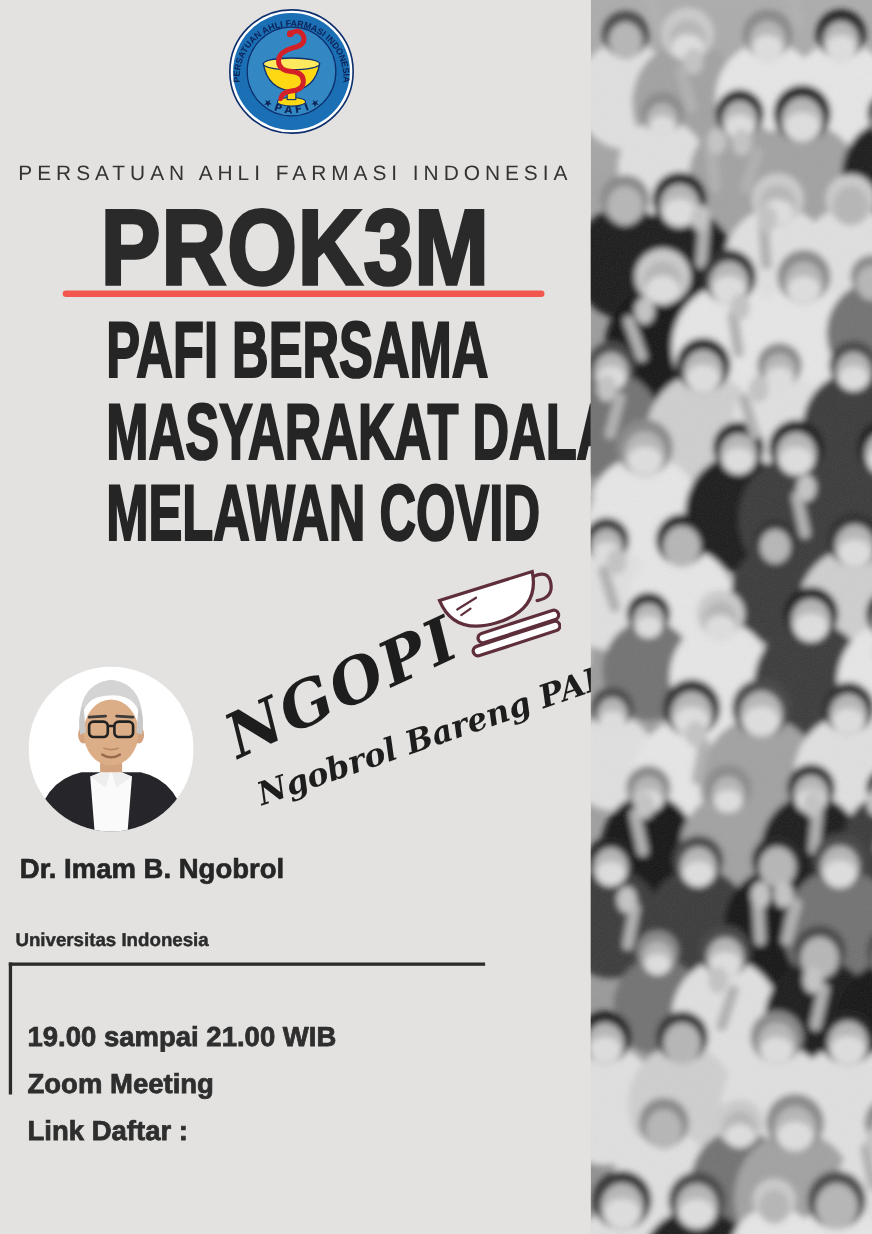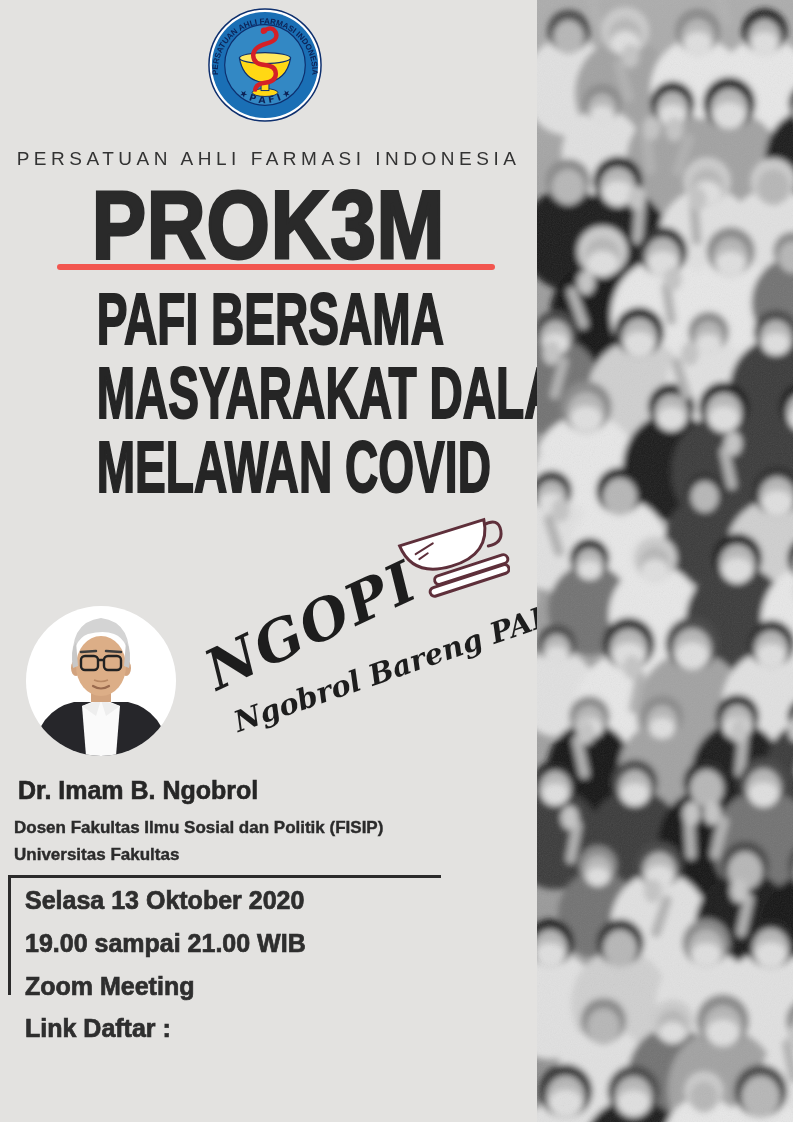--- a/index.html
+++ b/index.html
@@ -125,27 +125,25 @@
       <rect x="55" y="50" width="17" height="14" rx="4" fill="none" stroke="#222222" stroke-width="2.4"></rect>
       <rect x="78" y="50" width="17" height="14" rx="4" fill="none" stroke="#222222" stroke-width="2.4"></rect>
       <path d="M72,54 L78,54" stroke="#222222" stroke-width="2.4"></path>
       <path d="M55,46 L70,45 M80,45 L95,46" stroke="#3c3c3c" stroke-width="2.5" stroke-linecap="round"></path>
       <path d="M67,80 Q75,85 83,80" fill="none" stroke="#9a6a4e" stroke-width="2.2" stroke-linecap="round"></path>
       <path d="M68,74 Q75,77 82,74" fill="none" stroke="#b98863" stroke-width="1.6"></path>
     </g>
   </svg>
 
   <div class="abs speaker-name">Dr. Imam B. Ngobrol</div>
-  <div class="abs speaker-role role1">Dosen Fakultas Ilmu Sosial dan Politik (FISIP)</div>
-  <div class="abs speaker-role role2">Universitas Fakultas</div>
+  <div class="abs speaker-role role2">Universitas Indonesia</div>
 
   <div class="abs hr-line"></div>
   <div class="abs v-line"></div>
 
-  <div class="abs event-line ev1">Selasa 13 Oktober 2020</div>
   <div class="abs event-line ev2">19.00 sampai 21.00 WIB</div>
   <div class="abs event-line ev4">Link Daftar :</div>
   <div class="abs event-line ev3">Zoom Meeting</div>
 
   <svg id="crowd-svg" class="abs crowd" viewBox="0 0 256 1122" preserveAspectRatio="none">
     <defs>
       <linearGradient id="bgG" x1="0" y1="0" x2="0" y2="1">
         <stop offset="0" stop-color="#b5b5b5"></stop>
         <stop offset="0.35" stop-color="#9e9e9e"></stop>
         <stop offset="0.7" stop-color="#a8a8a8"></stop>

